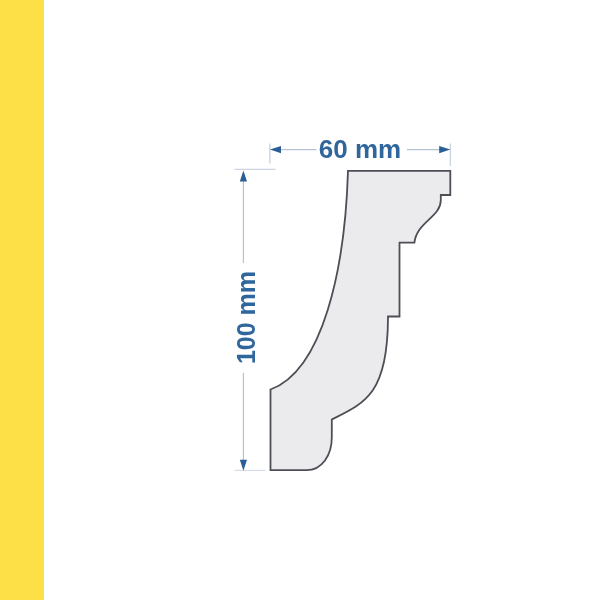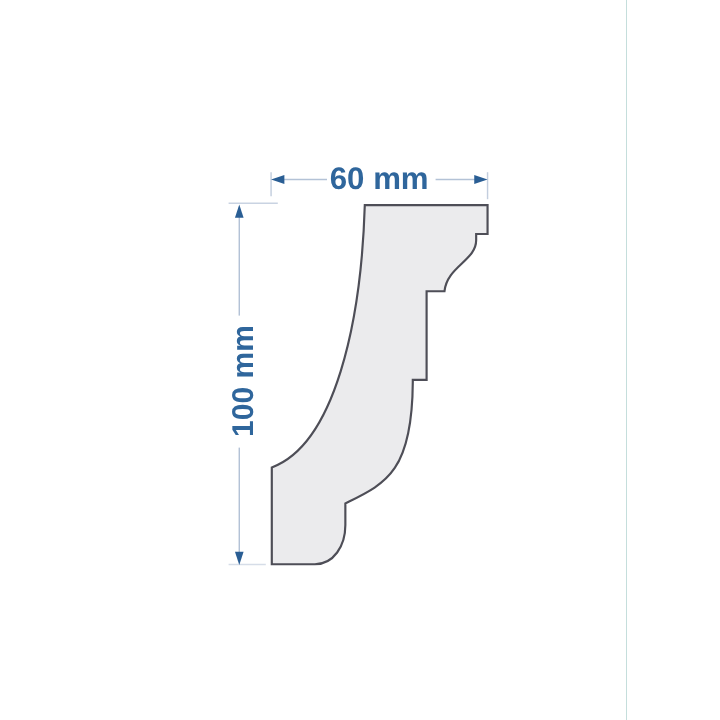--- a/index.html
+++ b/index.html
@@ -1,17 +1,17 @@
 <!DOCTYPE html>
 <html><head>
 <meta charset="utf-8">
 <title>Cornice profile</title>
 <style>
   html,body{margin:0;padding:0;background:#ffffff;}
-  .wrap{width:522px;height:600px;position:relative;background:#0f766e;overflow:hidden;}
+  .wrap{width:522px;height:600px;position:relative;background:#fde047;overflow:hidden;padding-left:44px;}
   svg text{font-family:"Liberation Sans", sans-serif;font-weight:bold;fill:#2f669c;}
 </style>
 </head>
 <body>
 <div class="wrap">
 <svg width="600" height="600" viewBox="0 0 600 600" xmlns="http://www.w3.org/2000/svg">
 
   <rect x="0" y="0" width="600" height="600" fill="#ffffff"></rect>
 
   <path d="M 304,170.9

